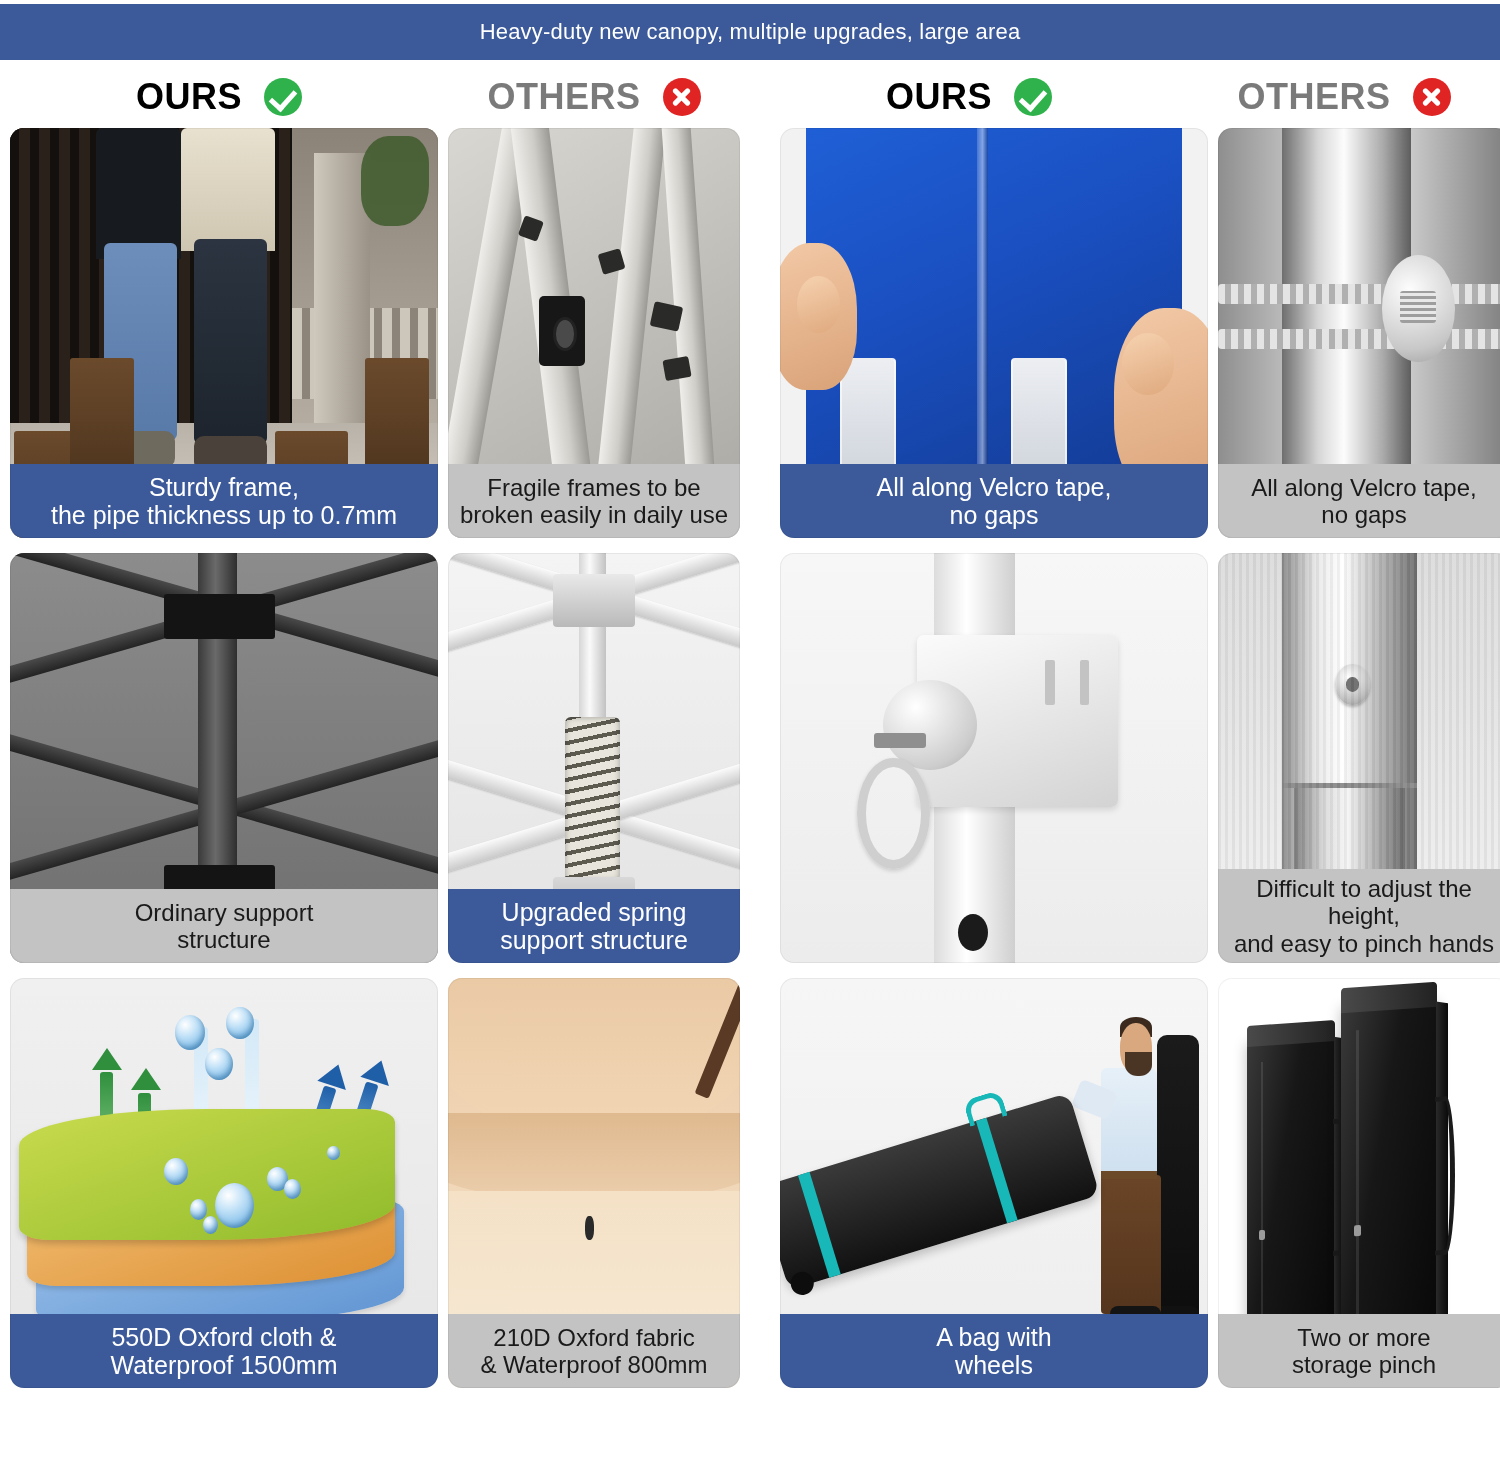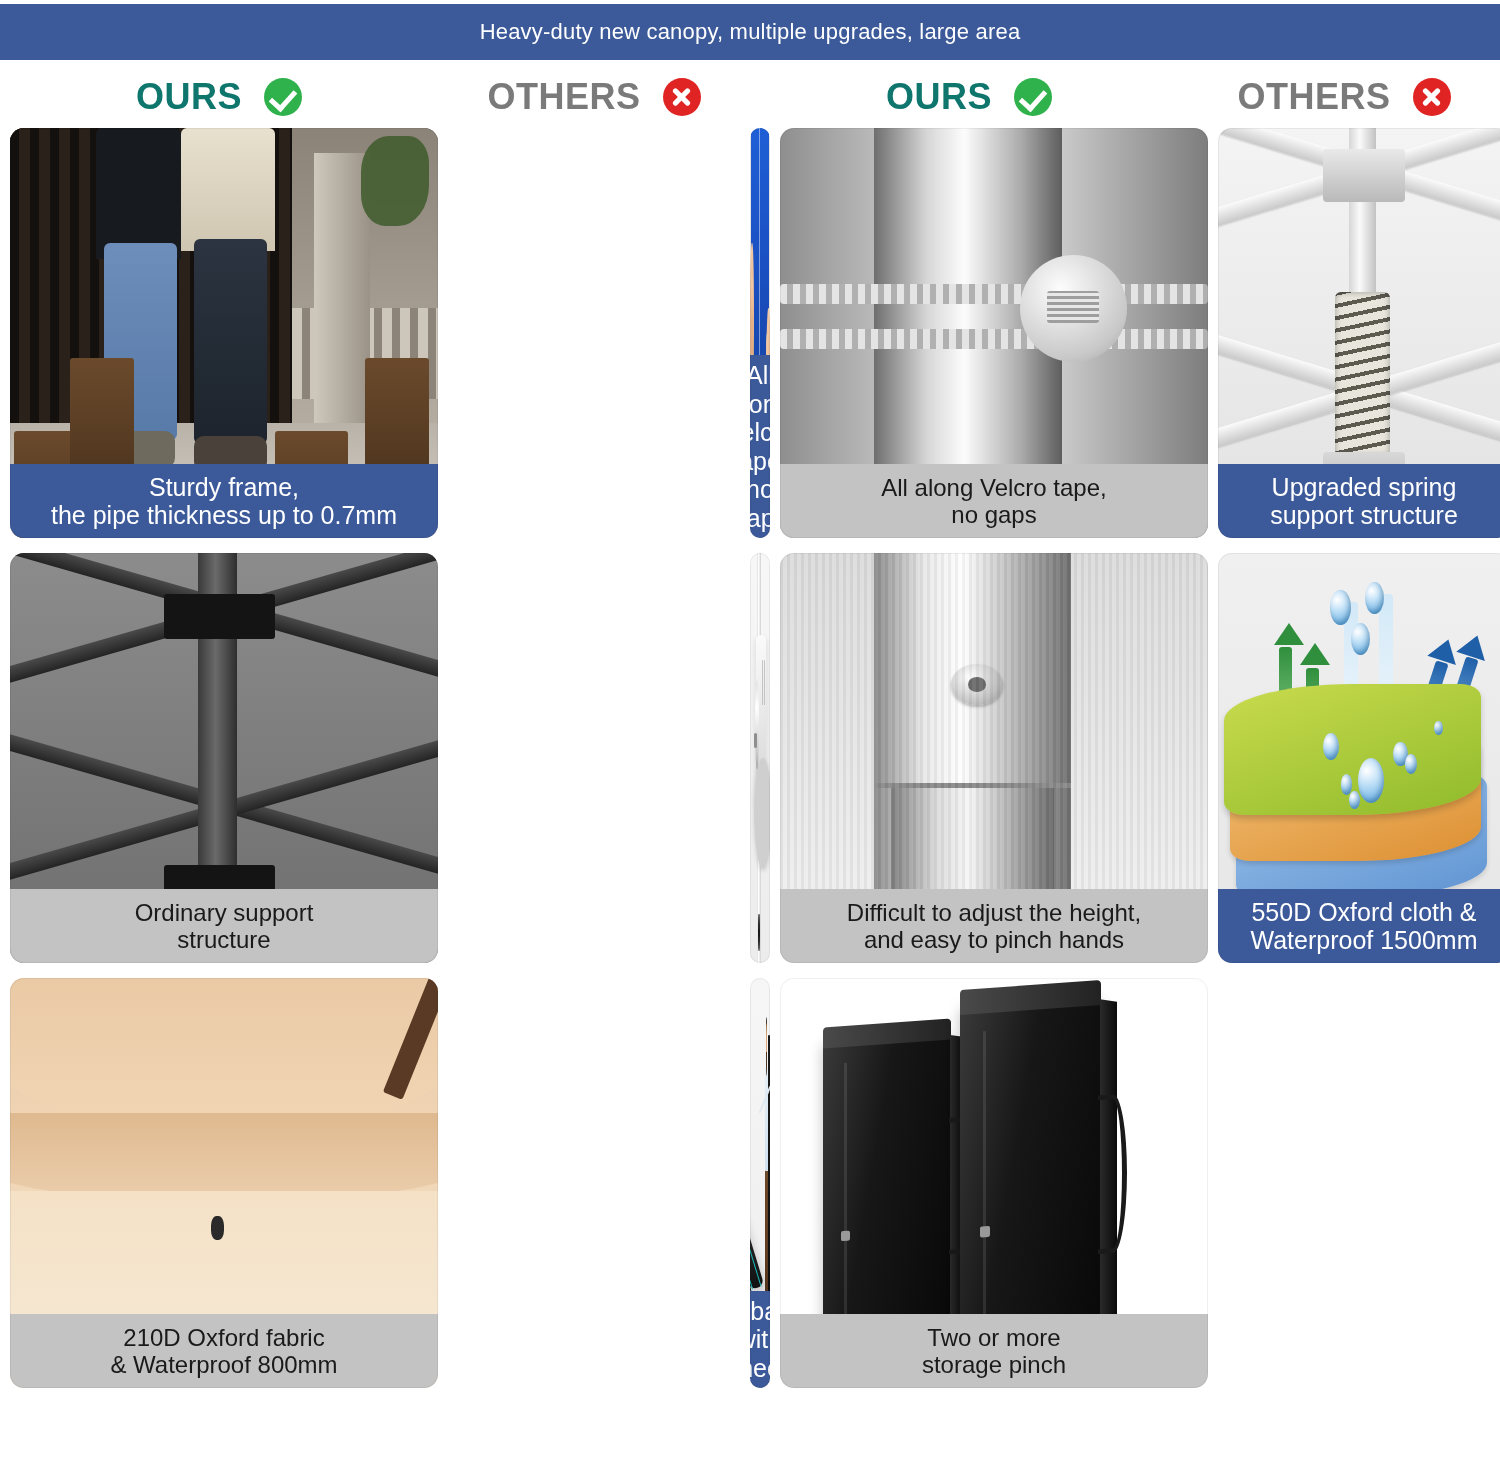--- a/index.html
+++ b/index.html
@@ -39,21 +39,21 @@
     display: grid;
     grid-template-columns: 438px 312px 438px 312px;
     height: 62px;
     align-items: center;
     margin-top: 6px;
   }
   .lab {
     display: flex; align-items: center; justify-content: center; gap: 22px;
   }
   .lab .txt { font-size: 36px; font-weight: bold; letter-spacing: .5px; }
-  .lab.ours .txt { color: #0f766e; text-align: center; }
+  .lab.ours .txt { color: #000000; text-align: center; }
   .lab.others .txt { color: #7a7a7a; }
   .badge { width: 38px; height: 38px; border-radius: 50%; position: relative; flex: none; }
   .badge.ok { background: #2fb14b; }
   .badge.no { background: #e02424; }
   .badge.ok::before {
     content:""; position:absolute; left:11px; top:7px; width:11px; height:20px;
     border: solid #fff; border-width: 0 5px 5px 0; transform: rotate(42deg);
   }
   .badge.no::before, .badge.no::after {
     content:""; position:absolute; left:16px; top:8px; width:5px; height:22px;
@@ -403,20 +403,40 @@
             <div class="sp-chair b"></div>
         </div>
       </div>
       <div class="cap">
         <span class="captext" style="white-space:pre-line">Sturdy frame,
 the pipe thickness up to 0.7mm</span>
       </div>
       <div class="inner-round"></div>
     </div>
 
+    <div class="cell others narrow">
+      <div class="photo">
+        <div class="scene-frag">
+          <div class="fr-tube fr-t1"></div>
+            <div class="fr-tube fr-t2"></div>
+          <div class="fr-tube fr-t3"></div>
+            <div class="fr-tube fr-t4"></div>
+          <div class="fr-crack fr-c1"></div>
+            <div class="fr-crack fr-c2"></div>
+          <div class="fr-crack fr-c3"></div>
+            <div class="fr-crack fr-c4"></div>
+          <div class="fr-hub"></div>
+        </div>
+      </div>
+      <div class="cap">
+        <span class="captext" style="white-space:pre-line">Fragile frames to be
+broken easily in daily use</span>
+      </div>
+      <div class="inner-round"></div>
+    </div>
 
     <div class="spacer"></div>
 
     <div class="cell ours">
       <div class="photo">
         <div class="scene-vel">
           <div class="vl-under"></div>
           <div class="vl-blue"></div>
           <div class="vl-seam"></div>
           <div class="vl-strap a"></div>
@@ -443,55 +463,55 @@
           <div class="bg-disc"></div>
         </div>
       </div>
       <div class="cap">
         <span class="captext" style="white-space:pre-line">All along Velcro tape,
 no gaps</span>
       </div>
       <div class="inner-round"></div>
     </div>
 
+    <div class="cell others narrow">
+      <div class="photo">
+        <div class="scene-ord">
+          <div class="od-bar od-x1"></div>
+            <div class="od-bar od-x2"></div>
+          <div class="od-bar od-x3"></div>
+            <div class="od-bar od-x4"></div>
+          <div class="od-post"></div>
+          <div class="od-hub t"></div>
+            <div class="od-hub b"></div>
+        </div>
+      </div>
+      <div class="cap">
+        <span class="captext" style="white-space:pre-line">Ordinary support
+structure</span>
+      </div>
+      <div class="inner-round"></div>
+    </div>
+
     <div class="cell ours">
       <div class="photo">
         <div class="scene-spr">
           <div class="sr-bar sr-x1"></div>
             <div class="sr-bar sr-x2"></div>
           <div class="sr-bar sr-x3"></div>
             <div class="sr-bar sr-x4"></div>
           <div class="sr-post"></div>
           <div class="sr-spring"></div>
           <div class="sr-hubtop"></div>
             <div class="sr-hubbot"></div>
         </div>
       </div>
       <div class="cap">
         <span class="captext" style="white-space:pre-line">Upgraded spring
 support structure</span>
-      </div>
-      <div class="inner-round"></div>
-    </div>
-
-    <div class="cell others narrow">
-      <div class="photo">
-        <div class="scene-ord">
-          <div class="od-bar od-x1"></div>
-            <div class="od-bar od-x2"></div>
-          <div class="od-bar od-x3"></div>
-            <div class="od-bar od-x4"></div>
-          <div class="od-post"></div>
-          <div class="od-hub t"></div>
-            <div class="od-hub b"></div>
-        </div>
-      </div>
-      <div class="cap">
-        <span class="captext" style="white-space:pre-line">Ordinary support
-structure</span>
       </div>
       <div class="inner-round"></div>
     </div>
 
     <div class="spacer"></div>
 
     <div class="cell ours">
       <div class="photo">
         <div class="scene-ring">
           <div class="rg-leg"></div>

